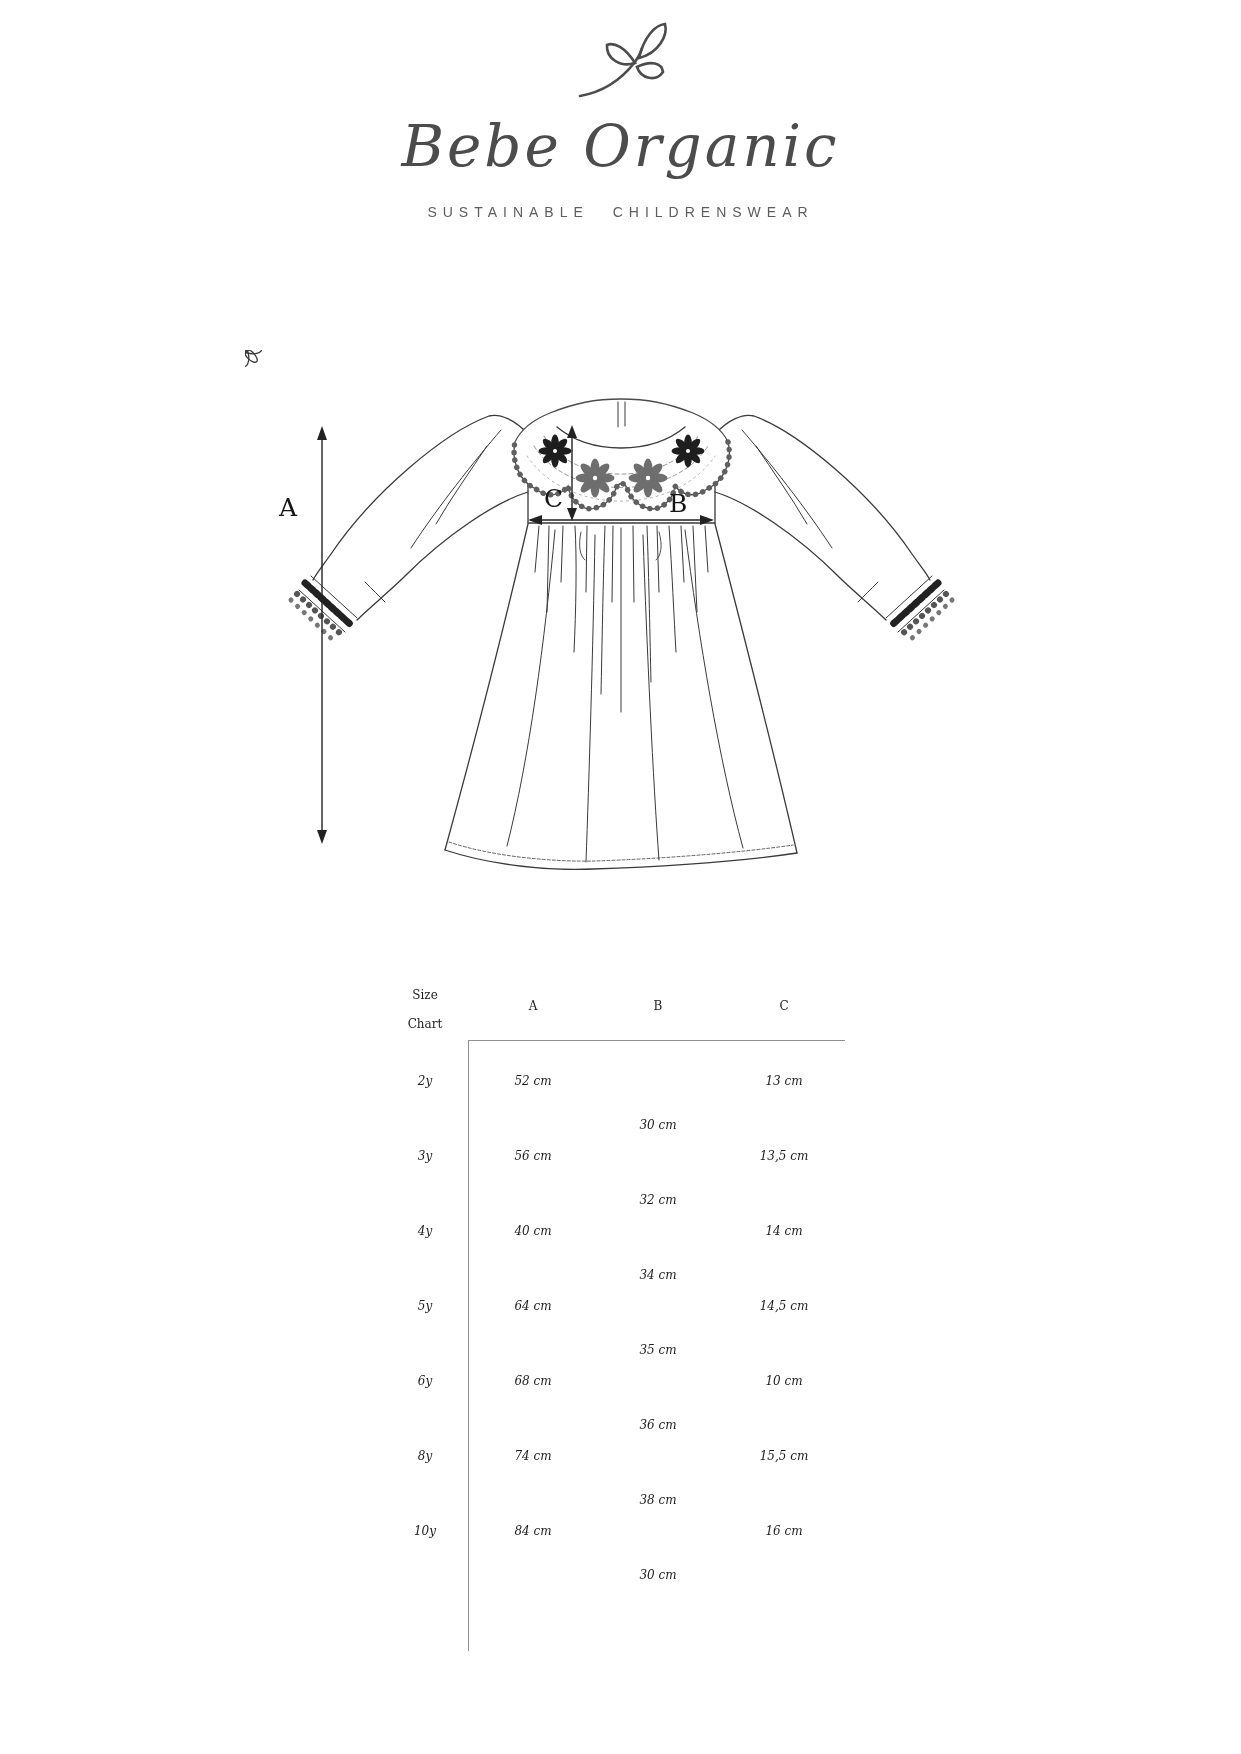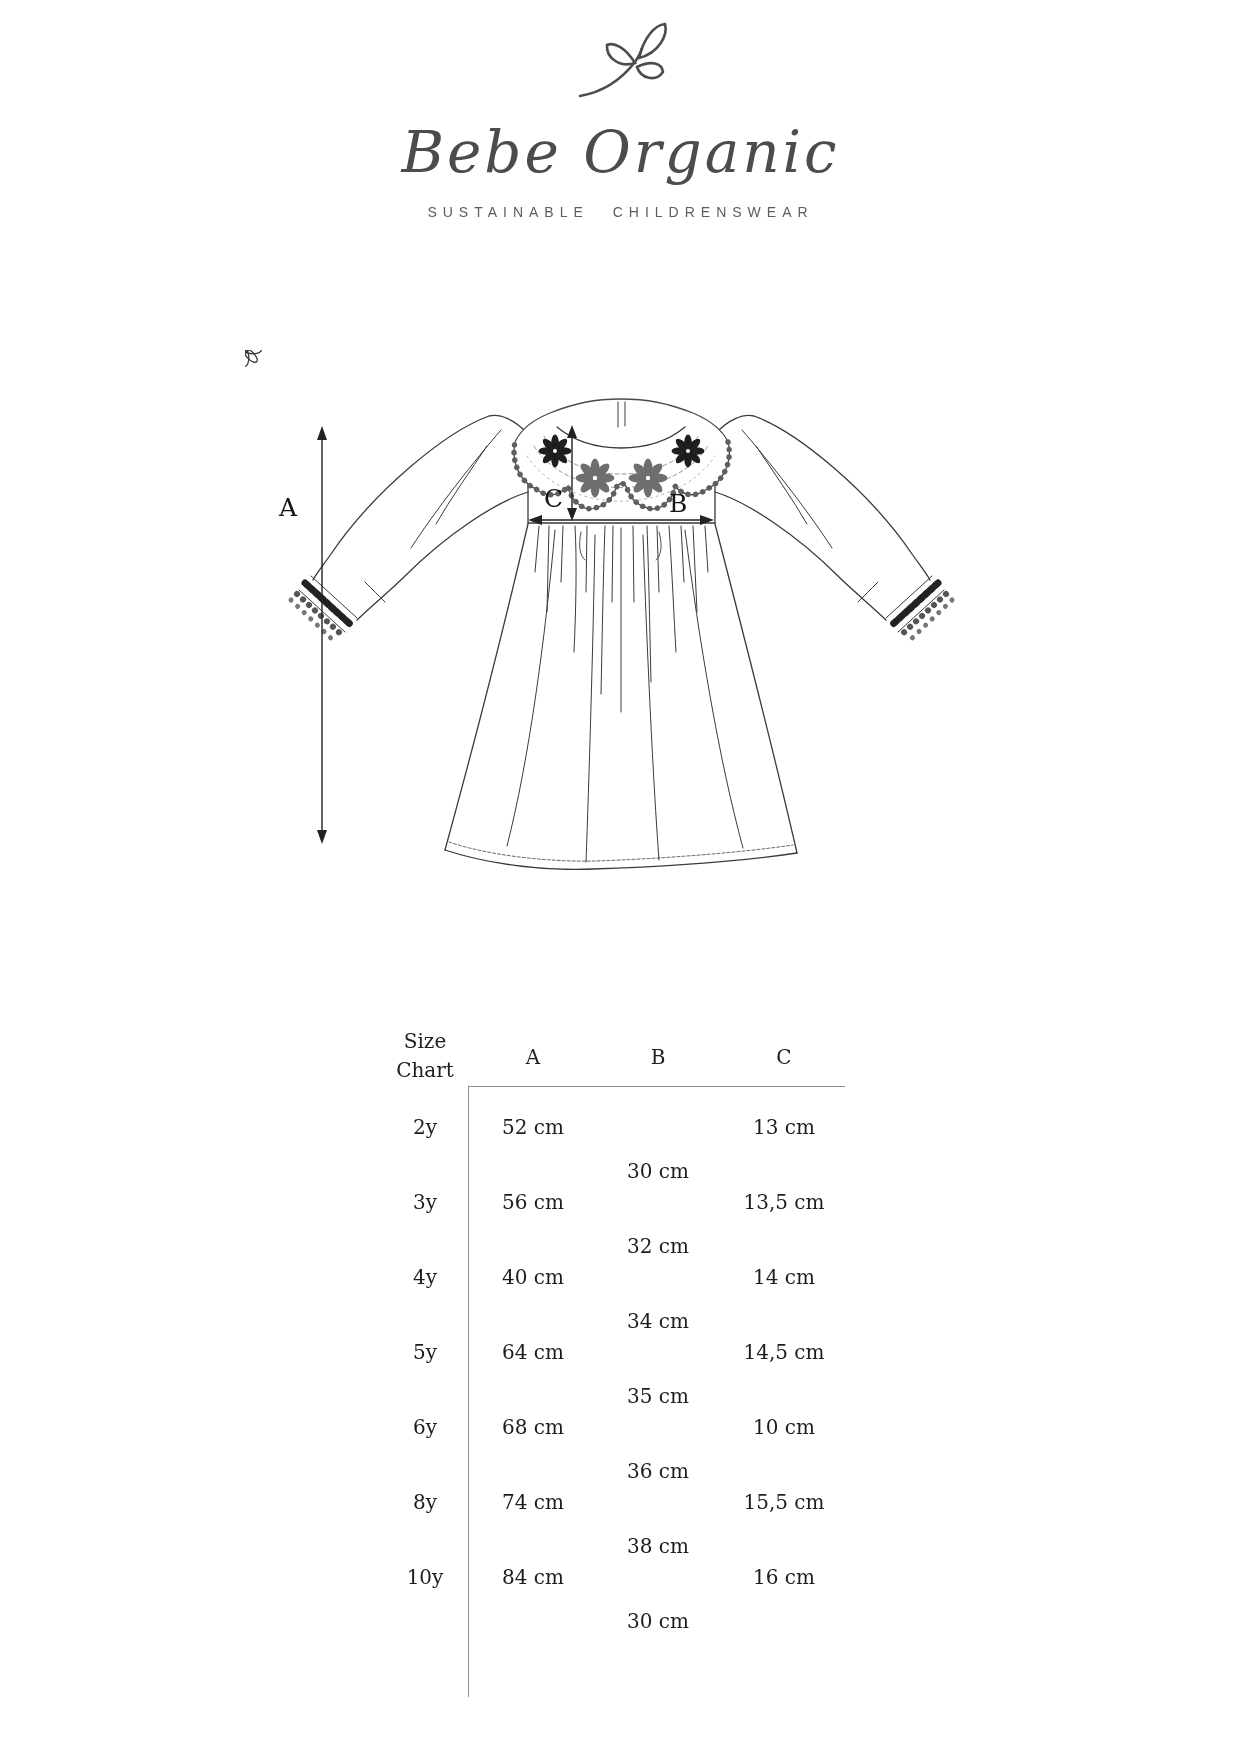--- a/index.html
+++ b/index.html
@@ -8,21 +8,21 @@
     width:1241px;height:1754px;
     margin:0 auto;
     background:#ffffff;
     font-family:"DejaVu Serif", serif;
     color:var(--ink,#1d1d1d);
     overflow:hidden;
   }
   
   .sprig{position:absolute;left:575px;top:18px;width:96px;height:84px;}
   .brand-title{
-    position:absolute;left:0;top:118px;width:100%;
+    position:absolute;left:0;top:112px;width:100%;
     text-align:center;
     font-family:"DejaVu Serif", serif;
     font-style:italic;font-weight:400;
     font-size:58px;letter-spacing:3px;
     color:var(--brand,#4c4c4c);
   }
   .brand-tagline{
     position:absolute;left:0;top:204px;width:100%;
     text-align:center;
     font-family:"Liberation Sans", sans-serif;
@@ -30,33 +30,34 @@
     color:var(--tagline,#5d5d5d);
   }
   
   .diagram{position:absolute;left:245px;top:350px;width:760px;height:520px;}
   .diagram svg{display:block;width:100%;height:100%;}
   .measure-label{
     font-family:"DejaVu Serif", serif;
     font-size:25px;fill:#151515;
   }
   
-  .size-table{position:absolute;left:330px;top:1015px;width:545px;height:700px;font-size:20px;}
+  .size-table{position:absolute;left:330px;top:969px;width:545px;height:700px;font-size:12px;}
   .st-corner{position:absolute;left:0;top:12px;width:190px;text-align:center;line-height:29px;}
   .st-colhead{position:absolute;top:30px;width:120px;text-align:center;}
   .st-colhead.col-a{left:143px;}
   .st-colhead.col-b{left:268px;}
   .st-colhead.col-c{left:394px;}
   .st-hline{position:absolute;left:138px;top:71px;width:377px;height:1px;background:var(--line,#8f8f8f);}
   .st-vline{position:absolute;left:138px;top:71px;width:1px;height:611px;background:var(--line,#8f8f8f);}
   .st-body{position:absolute;left:0;top:74px;width:545px;}
   .st-row{position:relative;height:75px;}
   .st-row .cell{
     position:absolute;top:50%;transform:translate(-50%,-50%);
     white-space:nowrap;
+    font-style:italic;
   }
   .cell.c-size{left:95px;}
   .cell.c-a{left:203px;}
   .cell.c-b{left:328px;margin-top:44px;}
   .cell.c-c{left:454px;}
 </style>
 </head>
 <body>
 
 <div class="page" style="--ink: #1d1d1d; --brand: #4c4c4c; --tagline: #5d5d5d; --line: #8f8f8f;">

